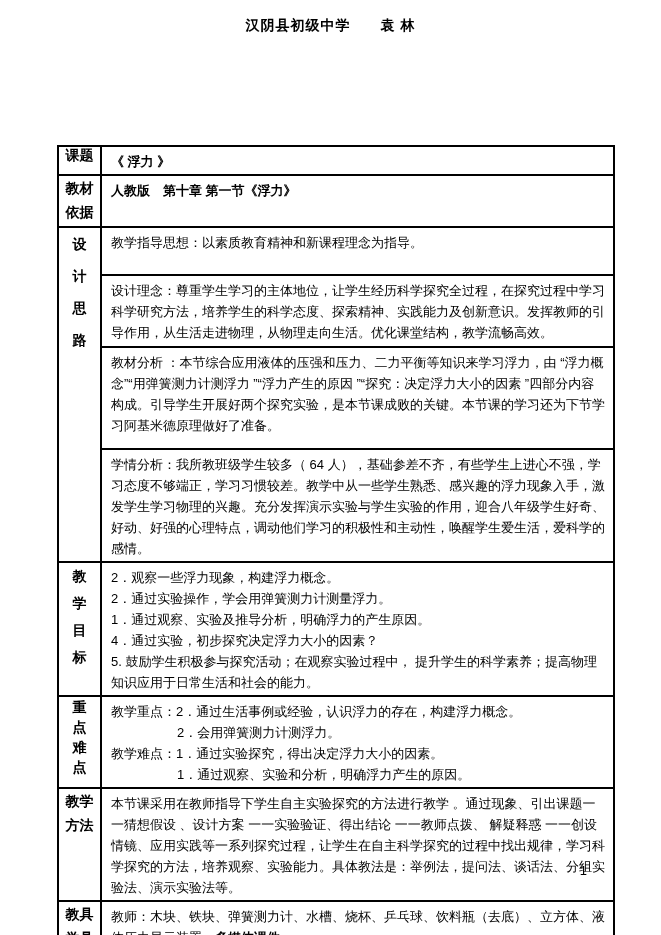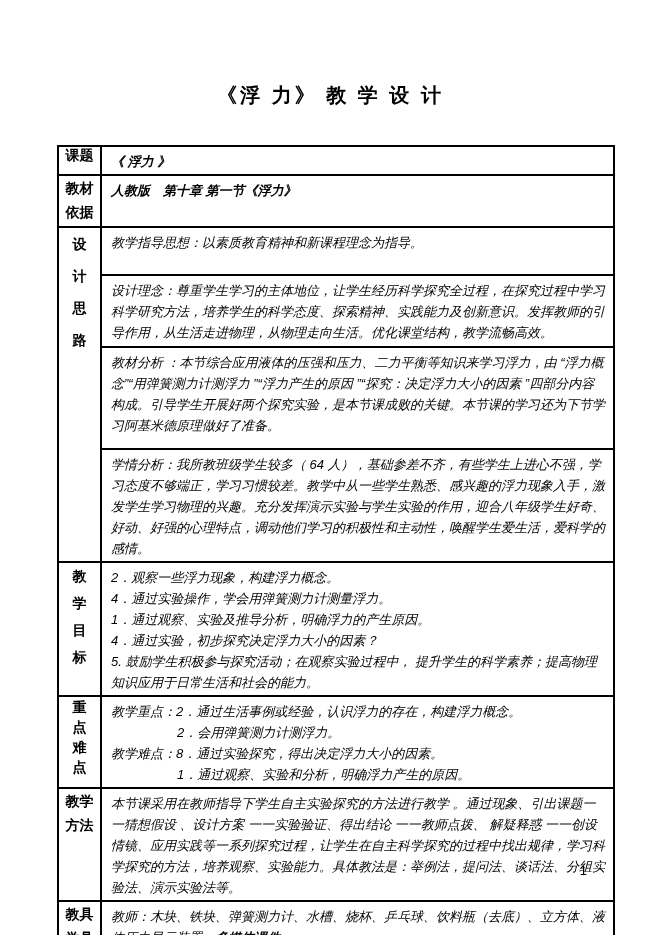--- a/index.html
+++ b/index.html
@@ -52,41 +52,40 @@
   .lbl-stack { display: flex; flex-direction: column; align-items: center; justify-content: center; }
   .lbl-stack span { display: block; }
   .pitch32 span { line-height: 32px; }
   .pitch27 span { line-height: 27px; }
   .pitch20 span { line-height: 20px; }
   .pitch24 span { line-height: 24px; }
   td.content {
     font-size: 13px;
     line-height: 21px;
     padding: 4px 8px 2px 9px;
-    font-style: italic;
   }
   td.vmid { vertical-align: middle; }
   .bold { font-weight: bold; }
   .topic-value { padding-left: 55px; font-weight: bold; font-size: 14px; }
   .basis-value { padding-left: 38px; font-weight: bold; font-size: 14px; }
   .goal-item { }
   .kp-indent { padding-left: 66px; }
   .page-number {
     position: absolute;
     top: 863px;
     right: 74px;
     font-size: 13px;
   }
 </style>
 </head>
 <body>
 
 <div class="page">
 
-  <h1 class="doc-title">《浮 力》 教 学 设 计</h1>
+  <div class="doc-subtitle">汉阴县初级中学　　袁 林</div>
 
   <table class="lesson">
 
     <tbody>
         <tr>
       <td class="lbl" style="height:22px;">课题</td>
       <td class="content vmid topic-value">《 浮力 》</td>
     </tr>
 
     <tr>
@@ -124,40 +123,40 @@
       <td class="lbl" style="height:116px;">
         <div class="lbl-stack pitch27">
           <span>教</span>
           <span>学</span>
           <span>目</span>
           <span>标</span>
         </div>
       </td>
       <td class="content">
         <div class="goal-item">2．观察一些浮力现象，构建浮力概念。</div>
-        <div class="goal-item">4．通过实验操作，学会用弹簧测力计测量浮力。</div>
+        <div class="goal-item">2．通过实验操作，学会用弹簧测力计测量浮力。</div>
         <div class="goal-item">1．通过观察、实验及推导分析，明确浮力的产生原因。</div>
         <div class="goal-item">4．通过实验，初步探究决定浮力大小的因素？</div>
         <div class="goal-item">5. 鼓励学生积极参与探究活动；在观察实验过程中， 提升学生的科学素养；提高物理知识应用于日常生活和社会的能力。</div>
       </td>
     </tr>
 
     <tr>
       <td class="lbl" style="height:78px;">
         <div class="lbl-stack pitch20">
           <span>重</span>
           <span>点</span>
           <span>难</span>
           <span>点</span>
         </div>
       </td>
       <td class="content">
         <div>教学重点：2．通过生活事例或经验，认识浮力的存在，构建浮力概念。</div>
         <div class="kp-indent">2．会用弹簧测力计测浮力。</div>
-        <div>教学难点：8．通过实验探究，得出决定浮力大小的因素。</div>
+        <div>教学难点：1．通过实验探究，得出决定浮力大小的因素。</div>
         <div class="kp-indent">1．通过观察、实验和分析，明确浮力产生的原因。</div>
       </td>
     </tr>
 
     <tr>
       <td class="lbl" style="height:101px;">
         <div class="lbl-stack pitch24">
           <span>教学</span>
           <span>方法</span>
         </div>

